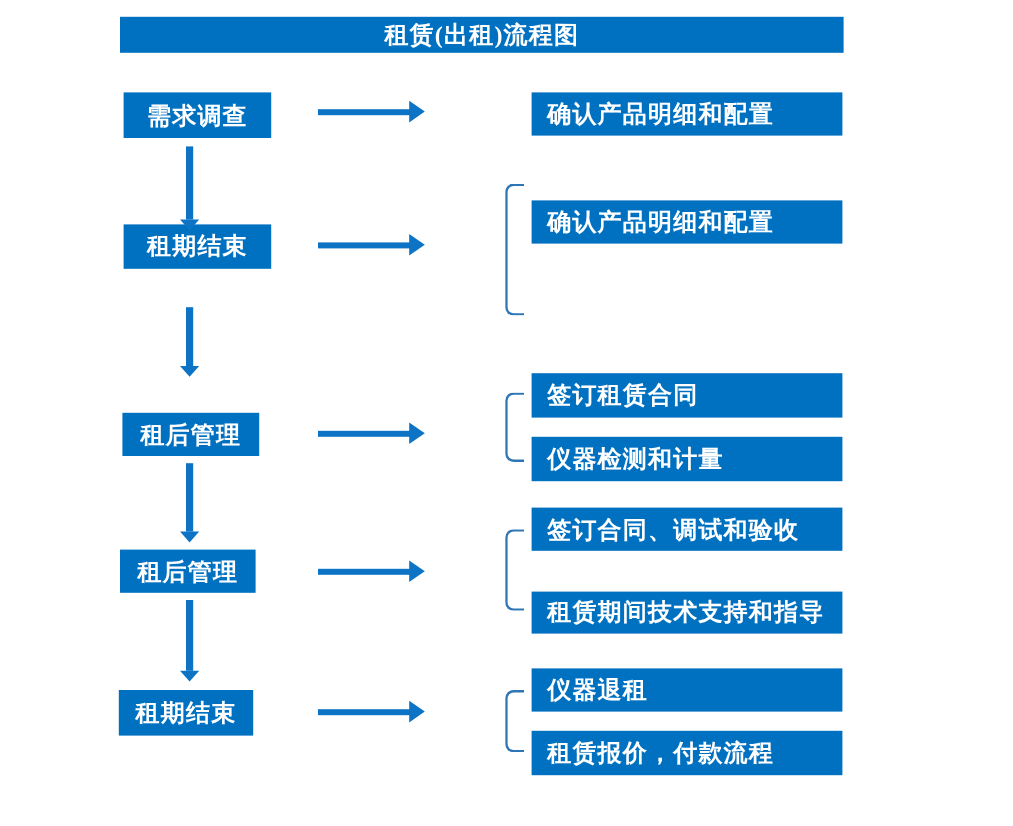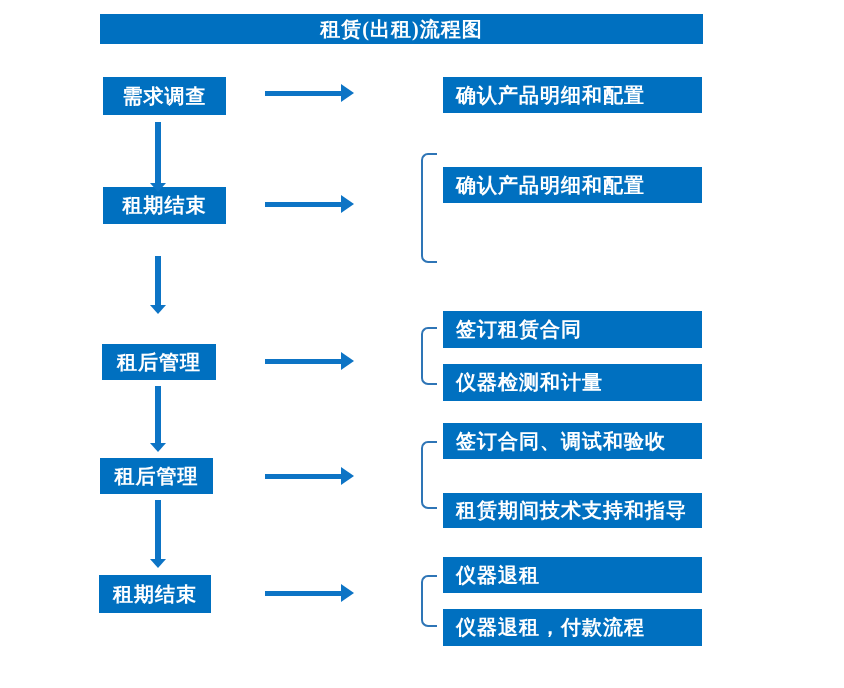--- a/index.html
+++ b/index.html
@@ -97,15 +97,15 @@
 
   <div class="bluebox detailbox" style="left:443px;top:135px;width:259px;height:36px;margin-top:32px;">确认产品明细和配置</div>
 
   <div class="bluebox detailbox" style="left:443px;top:364px;width:259px;height:37px;">仪器检测和计量</div>
   <div class="bluebox detailbox" style="left:443px;top:311px;width:259px;height:37px;">签订租赁合同</div>
 
   <div class="bluebox detailbox" style="left:443px;top:423px;width:259px;height:36px;">签订合同、调试和验收</div>
   <div class="bluebox detailbox" style="left:443px;top:493px;width:259px;height:35px;">租赁期间技术支持和指导</div>
 
   <div class="bluebox detailbox" style="left:443px;top:557px;width:259px;height:36px;">仪器退租</div>
-  <div class="bluebox detailbox" style="left:443px;top:609px;width:259px;height:37px;">仪器退租，付款流程</div>
+  <div class="bluebox detailbox" style="left:443px;top:609px;width:259px;height:37px;">租赁报价，付款流程</div>
 
 </div>
 
 </body></html>

